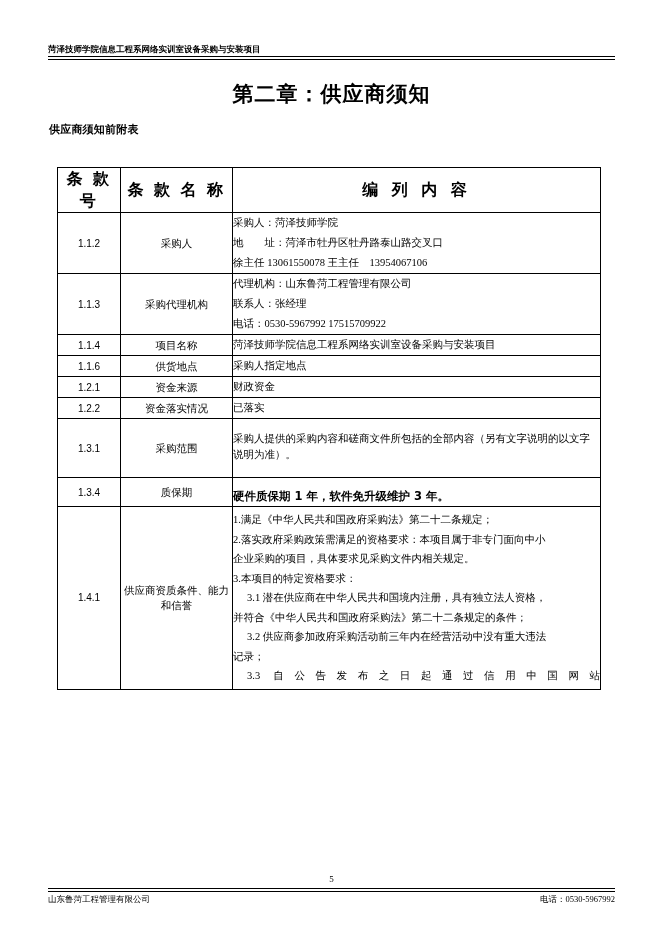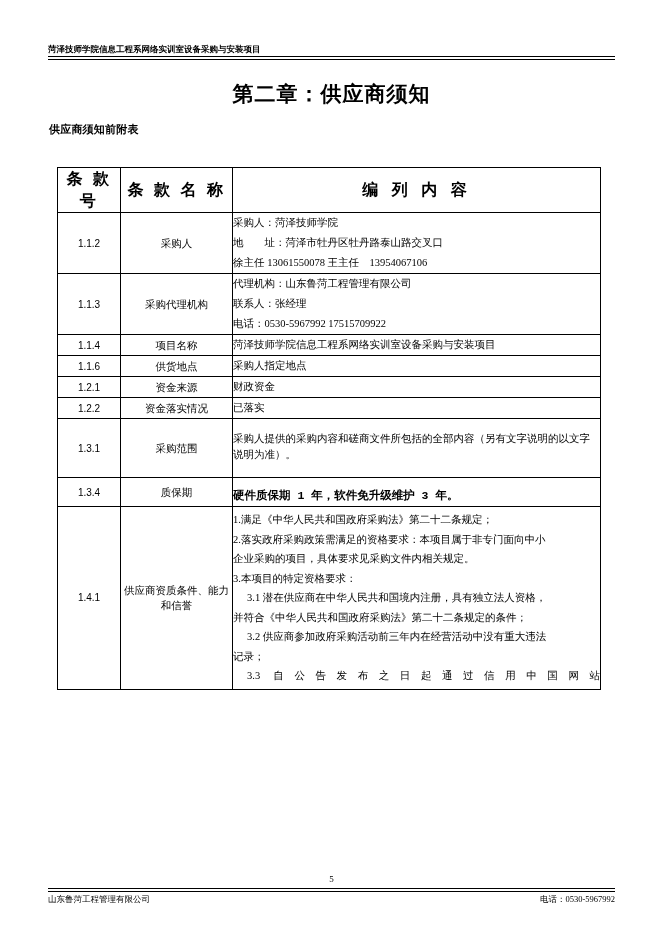--- a/index.html
+++ b/index.html
@@ -275,21 +275,21 @@
         <td class="cell-content" style="padding-top:12px;padding-bottom:14px;">
           <span class="para">采购人提供的采购内容和磋商文件所包括的全部内容（另有文字说明的以文字说明为准）。</span>
         </td>
       </tr>
 
 
 
       <tr>
         <td class="cell-no">1.3.4</td>
         <td class="cell-name">质保期</td>
-        <td class="cell-content bold-content" style="padding-top:8px;padding-bottom:0;font-family:Liberation Mono, monospace;">
+        <td class="cell-content bold-content" style="padding-top:8px;padding-bottom:0;">
           <span class="line">硬件质保期 1 年，软件免升级维护 3 年。</span>
         </td>
       </tr>
 
       <tr class="tall-row">
         <td class="cell-no">1.4.1</td>
         <td class="cell-name">
           <span>供应商资质条件、能力和信誉</span>
         </td>
         <td class="cell-content" style="padding-top:3px;padding-bottom:3px;">

